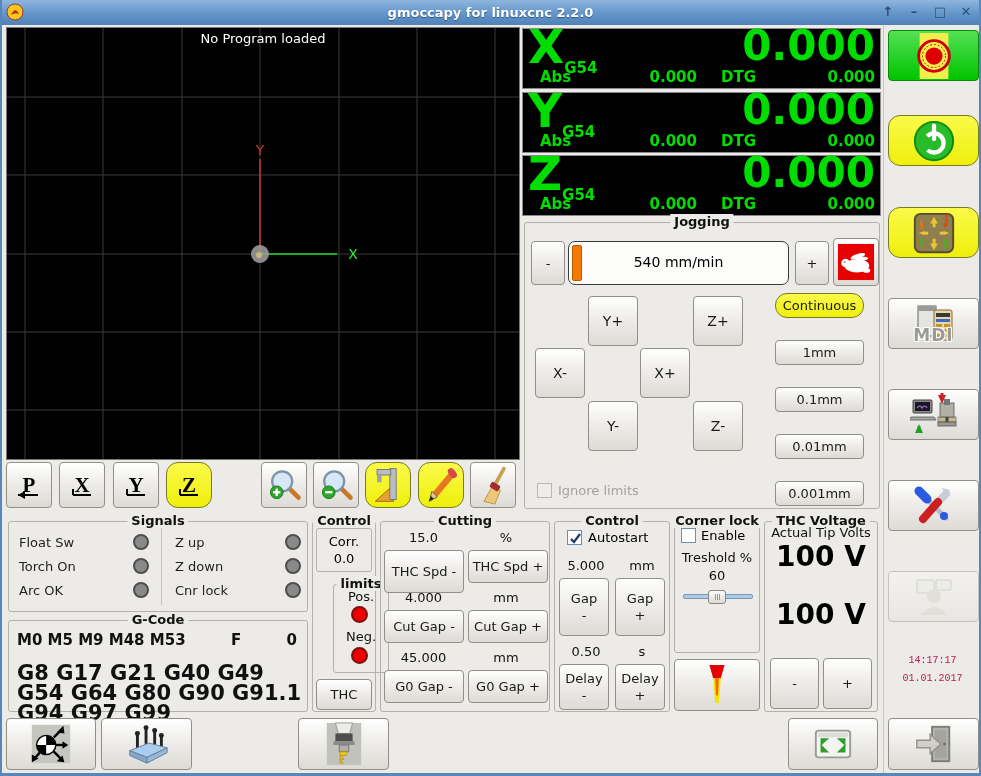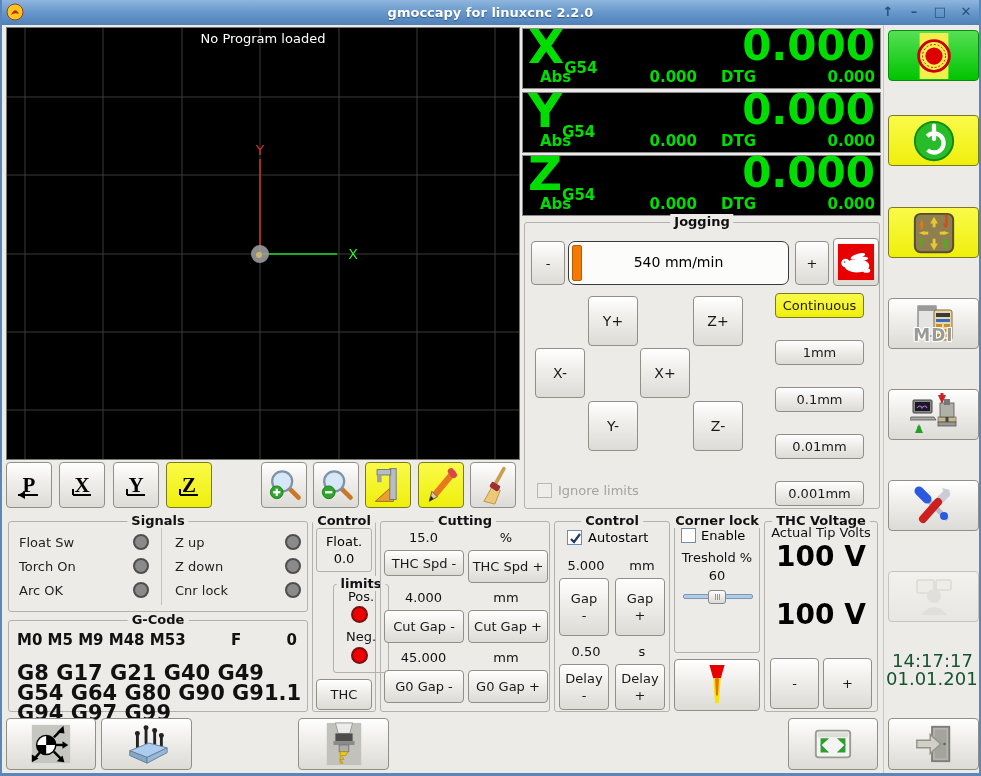--- a/index.html
+++ b/index.html
@@ -24,21 +24,21 @@
   #no-program { position:absolute; top:3px; left:0; right:0; text-align:center; color:#fff; font-size:13px; }
   
   .pv-btn { position:absolute; top:462px; width:46px; height:46px; }
   
   .btn {
     background:linear-gradient(#ffffff,#f0efec 40%,#dddbd6);
     border:1px solid #918f88; border-radius:4px;
     display:flex; align-items:center; justify-content:center;
     font-size:13px; color:#1a1a1a; text-align:center;
   }
-  .btn.yellow { background:linear-gradient(#fafa4a,#efef0c); border-color:#7a7a20; }
+  .btn.yellow { background:linear-gradient(#fafa4a,#efef0c); border-color:#7a7a20;border-radius:12px; }
   .btn.green  { background:linear-gradient(#55e055,#00c400); border-color:#0a8a0a; }
   .btn.disabled { background:linear-gradient(#f2f1ee,#e8e7e3); border-color:#c5c3bd; }
   
   .frame { position:absolute; border:1px solid #b3b1ab; border-radius:3px; }
   .legend {
     position:absolute; top:-9px; left:50%; transform:translateX(-50%);
     background:#ecebe8; padding:0 4px; font-weight:bold; font-size:13px; color:#111; white-space:nowrap;
   }
   
   .dro-row { position:absolute; left:520px; width:359px; height:61px; background:#000; border:1px solid #8a8a8a; color:#0d0; }
@@ -59,21 +59,21 @@
   .led { width:16px; height:16px; border-radius:50%; background:#8a8a8a; border:2px solid #4e4e4e; }
   .led.red { background:#ee0000; border-color:#7c1010; }
   
   .sig-row { position:absolute; height:20px; display:flex; align-items:center; font-size:13px; color:#222; }
   
   .lbl { position:absolute; font-size:13px; color:#111; }
   .lbl.c { text-align:center; }
   .big-v { position:absolute; font-weight:bold; font-size:28px; color:#000; width:100%; text-align:center; }
   
   .rc-btn { position:absolute; left:886px; width:91px; height:51px; }
-  #clock { position:absolute; left:884px; top:652px; width:93px; text-align:center; font-size:18px; color:#14532d; line-height:18px; }
+  #clock { position:absolute; left:884px; top:652px; width:93px; text-align:center; font-size:10px; color:#be185d; line-height:18px;font-family:Liberation Mono, monospace; }
   .divider-v { position:absolute; top:25px; bottom:0; width:1px; background:#c9c7c2; }
   .two-line { line-height:17px; }
   .mdi-word { position:absolute; left:0; right:0; bottom:3px; text-align:center; font-weight:bold; font-size:17px; color:#9a9a96;
               text-shadow:-1px -1px 0 #fff,1px -1px 0 #fff,-1px 1px 0 #fff,1px 1px 0 #fff; letter-spacing:1px; }
   
   #cl-track { position:absolute; left:8px; top:72px; width:70px; height:5px; background:#aecbe8; border:1px solid #7e97b4; border-radius:2px; }
   #cl-handle { position:absolute; left:24px; top:-5px; width:18px; height:14px; border-radius:3px;
                background:linear-gradient(#fdfdfd,#dcdad5); border:1px solid #8a887f;
                display:flex; align-items:center; justify-content:center; gap:1px; }
   #cl-handle i { display:block; width:1px; height:6px; background:#9a988f; }
@@ -289,38 +289,38 @@
     <div class="legend">G-Code</div>
     <div class="lbl" style="left:8px;top:10px;font-weight:bold;font-size:15px">M0 M5 M9 M48 M53</div>
     <div class="lbl" style="left:222px;top:10px;font-weight:bold;font-size:15px">F</div>
     <div class="lbl" style="right:10px;top:10px;font-weight:bold;font-size:15px">0</div>
     <div class="lbl" style="left:8px;top:42px;width:286px;font-weight:bold;font-size:21px;line-height:20px">G8 G17 G21 G40 G49 G54 G64 G80 G90 G91.1 G94 G97 G99</div>
   </div>
 
   <div class="frame" style="left:310px;top:521px;width:64px;height:191px">
     <div class="legend">Control</div>
     <div style="position:absolute;left:3px;top:6px;width:56px;height:44px;border:1px solid #b3b1ab;border-radius:3px;text-align:center;font-size:13px;padding-top:4px;line-height:17px">
-      <div>Float.</div>
+      <div>Corr.</div>
       <div>0.0</div>
     </div>
     <div class="frame" style="left:20px;top:62px;width:56px;height:89px">
       <div class="legend">limits</div>
       <div class="lbl c" style="left:0;right:0;top:4px">Pos.</div>
       <div class="led red" style="position:absolute;left:17px;top:21px;width:17px;height:17px"></div>
       <div class="lbl c" style="left:0;right:0;top:44px">Neg.</div>
       <div class="led red" style="position:absolute;left:17px;top:62px;width:17px;height:17px"></div>
     </div>
     <div class="btn" style="position:absolute;left:3px;top:157px;width:56px;height:31px">THC</div>
   </div>
 
   <div class="frame" style="left:378px;top:521px;width:170px;height:191px">
     <div class="legend">Cutting</div>
     <div class="lbl c" style="left:0;top:8px;width:85px">15.0</div>
     <div class="lbl c" style="left:85px;top:8px;width:80px">%</div>
-    <div class="btn" style="position:absolute;left:3px;top:28px;width:80px;height:26px">THC Spd -</div>
+    <div class="btn" style="position:absolute;left:3px;top:28px;width:80px;height:43px">THC Spd -</div>
     <div class="btn" style="position:absolute;left:87px;top:28px;width:80px;height:33px">THC Spd +</div>
     <div class="lbl c" style="left:0;top:68px;width:85px">4.000</div>
     <div class="lbl c" style="left:85px;top:68px;width:80px">mm</div>
     <div class="btn" style="position:absolute;left:3px;top:88px;width:80px;height:33px">Cut Gap -</div>
     <div class="btn" style="position:absolute;left:87px;top:88px;width:80px;height:33px">Cut Gap +</div>
     <div class="lbl c" style="left:0;top:128px;width:85px">45.000</div>
     <div class="lbl c" style="left:85px;top:128px;width:80px">mm</div>
     <div class="btn" style="position:absolute;left:3px;top:148px;width:80px;height:33px">G0 Gap -</div>
     <div class="btn" style="position:absolute;left:87px;top:148px;width:80px;height:33px">G0 Gap +</div>
   </div>

